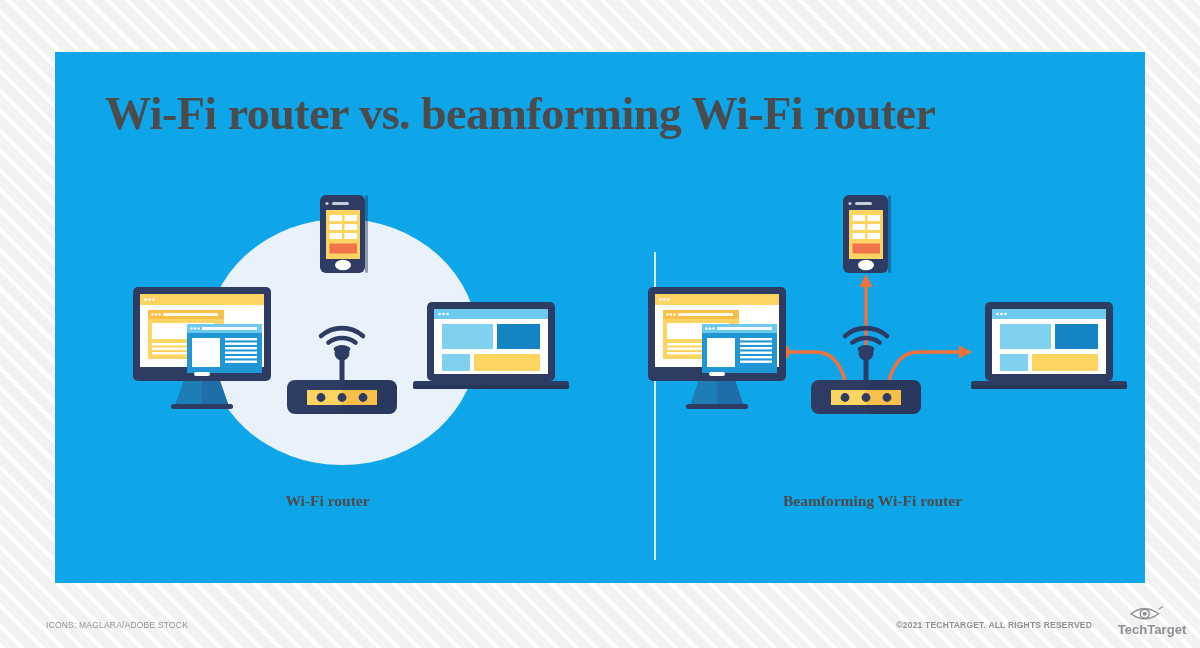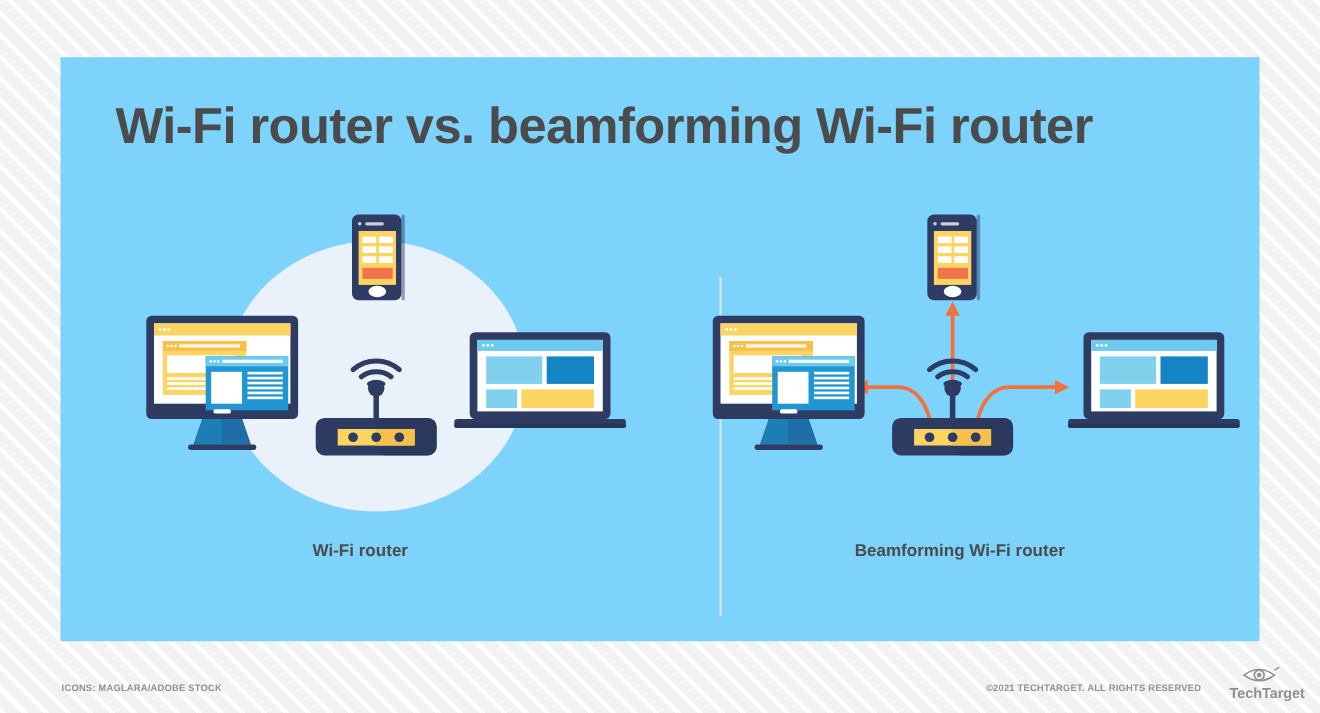--- a/index.html
+++ b/index.html
@@ -7,41 +7,42 @@
     width:1200px;height:648px;overflow:hidden;
     font-family:"Liberation Sans","DejaVu Sans",sans-serif;
     background-color:#f7f7f7;
     background-image:repeating-linear-gradient(45deg,
        #ffffff 0px, #ffffff 4px,
        #f2f2f2 4px, #f2f2f2 14px);
     position:relative;
   }
   .card{
     position:absolute;left:55px;top:52px;width:1090px;height:531px;
-    background:#7dd3fc;
+    background:#0ea5e9;
+    font-family:Liberation Serif, serif;
   }
   .title{
     position:absolute;left:50px;top:35px;
     font-size:46px;font-weight:bold;color:#4b4b4b;
     letter-spacing:-0.5px;white-space:nowrap;
   }
   .panel{position:absolute;top:0;height:100%;}
   .panel-left{left:0;width:545px;}
   .panel-right{left:545px;width:545px;}
   .divider{
     position:absolute;left:599px;top:200px;width:2px;height:308px;
     background:#e2e2e2;
   }
   .caption{
     position:absolute;text-align:center;width:100%;
     font-size:15.5px;font-weight:bold;color:#4b4b4b;
   }
   .footer-left{
-    position:absolute;left:56px;top:620px;
-    font-size:8.5px;font-weight:bold;color:#8d9096;letter-spacing:0.2px;
+    position:absolute;left:46px;top:620px;
+    font-size:8.5px;font-weight:normal;color:#8d9096;letter-spacing:0.2px;
   }
   .footer-right{
     position:absolute;right:108px;top:620px;
     font-size:8.5px;font-weight:bold;color:#8d9096;letter-spacing:0.2px;
   }
   .logo{position:absolute;right:8px;top:602px;width:80px;height:38px;}
   svg{display:block;}
   .scene{position:absolute;left:0;top:0;}
 </style>
 </head>

